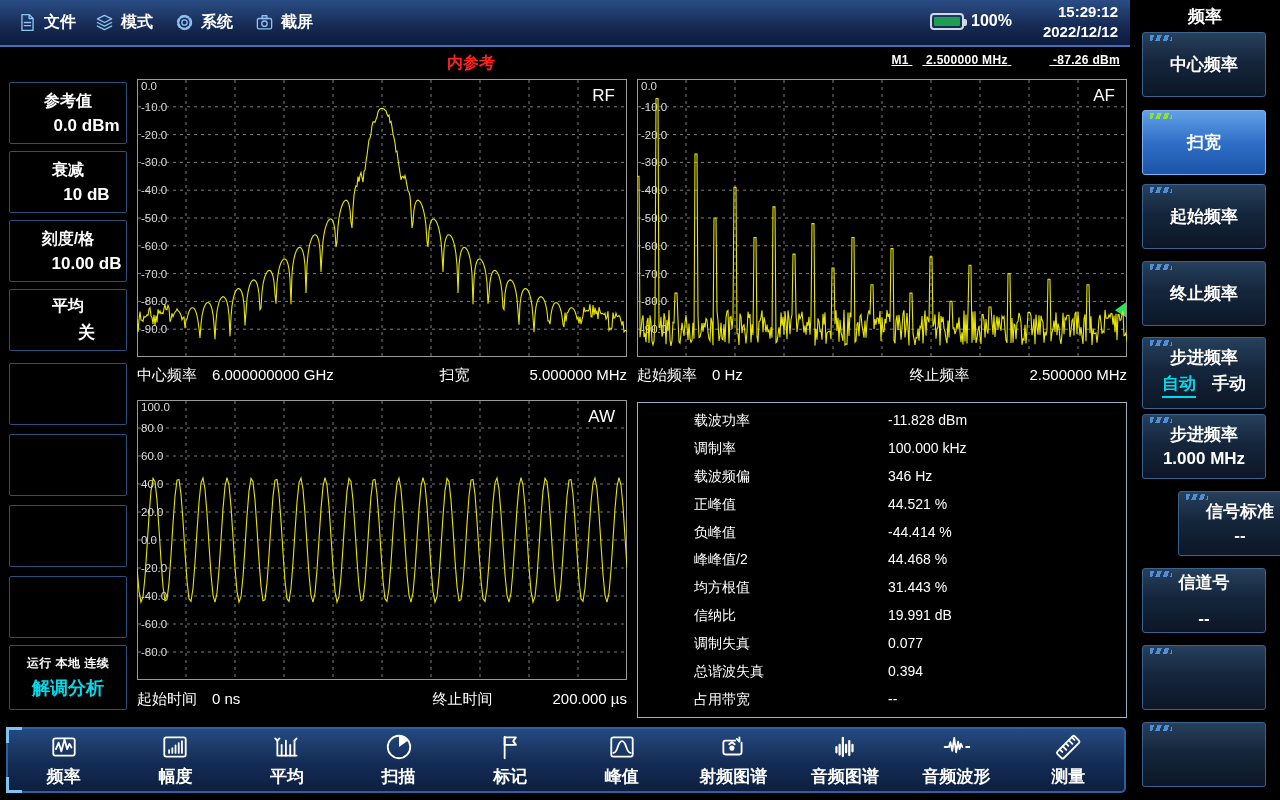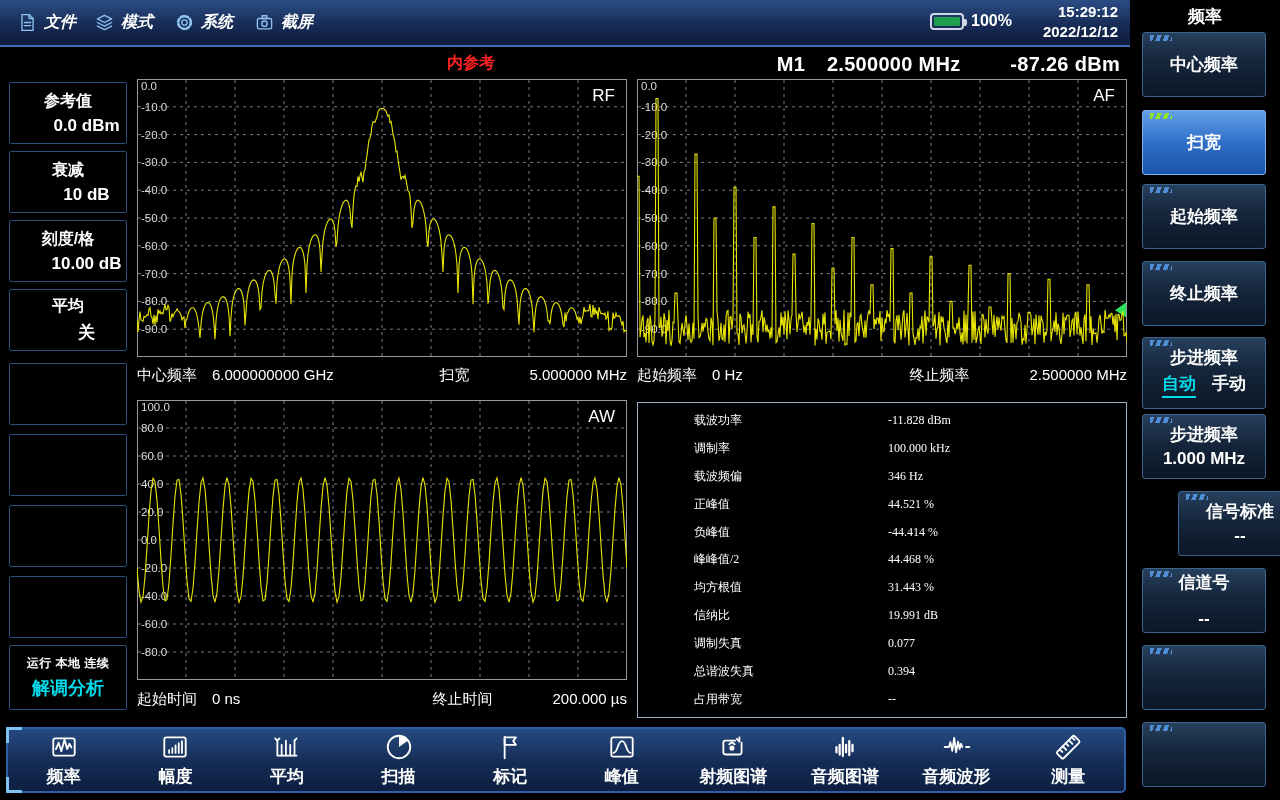--- a/index.html
+++ b/index.html
@@ -1,52 +1,52 @@
 <!DOCTYPE html>
 <html><head>
 <meta charset="utf-8">
 <style>
   html,body{margin:0;padding:0;background:#000;width:1280px;height:800px;overflow:hidden;
     font-family:"Liberation Sans","DejaVu Sans",sans-serif;color:#fff;-webkit-font-smoothing:antialiased;}
   .abs{position:absolute;}
   
   #topbar{left:0;top:0;width:1130px;height:45px;
     background:linear-gradient(180deg,#2b4d85 0%,#152952 60%,#0c1b3d 100%);
-    border-bottom:2px solid #3f6fb5;font-style:italic;}
+    border-bottom:2px solid #3f6fb5;}
   .menu-item{position:absolute;top:0;height:45px;display:flex;align-items:center;gap:7px;cursor:pointer;}
   .menu-item .mlabel{font-size:16px;font-weight:bold;}
   .micon svg{display:block;}
   #battery-wrap{position:absolute;left:930px;top:12px;display:flex;align-items:center;gap:7px;}
   #battery-body{width:34px;height:17px;border:2px solid #cfd8e4;border-radius:4px;padding:2px;box-sizing:border-box;position:relative;}
   #battery-fill{width:100%;height:100%;border-radius:1px;}
   #battery-nub{position:absolute;right:-5px;top:4px;width:3px;height:7px;background:#cfd8e4;border-radius:0 2px 2px 0;}
   #battery-pct{font-size:16px;font-weight:bold;}
   #clock{position:absolute;left:1014px;top:2px;width:104px;text-align:right;font-weight:bold;font-size:15px;line-height:20px;}
   
   #statusbar{left:0;top:47px;width:1128px;height:32px;}
   #ref-source{position:absolute;left:447px;top:6px;font-size:16px;font-weight:bold;}
-  #marker-readout{position:absolute;right:8px;top:6px;font-size:20px;font-weight:bold;letter-spacing:.3px;}
+  #marker-readout{position:absolute;right:8px;top:6px;font-size:12px;font-weight:bold;letter-spacing:.3px;text-decoration:underline;}
   #marker-readout .gap{display:inline-block;width:38px;}
   
   .lbox{position:absolute;left:9px;width:118px;background:#000;border:1px solid #27507c;border-radius:2px;
     display:flex;flex-direction:column;align-items:center;justify-content:center;gap:4px;box-sizing:border-box;}
   .lbox .t{font-size:16px;font-weight:bold;}
   .lbox .v{font-size:17px;font-weight:bold;margin-left:37px;}
   .lbox .run{font-size:12px;font-weight:bold;letter-spacing:.5px;}
   .lbox .mode{font-size:18px;font-weight:bold;}
   
   .plot{position:absolute;background:#000;}
   .pfooter{position:absolute;height:26px;display:flex;justify-content:space-between;align-items:center;font-size:15px;}
   .pfooter .grp{display:flex;align-items:baseline;}
   .pfooter .k{margin-right:15px;}
   .pfooter .grp2 .k{margin-right:60px;}
   
   #results-table{left:637px;top:402px;width:490px;height:316px;border:1px solid #9db0c4;box-sizing:border-box;
     display:flex;flex-direction:column;justify-content:space-around;padding:4px 0;}
-  .trow{display:flex;font-size:12px;line-height:17px;font-family:Liberation Serif, serif;}
+  .trow{display:flex;font-size:14px;line-height:17px;}
   .trow .tl{width:250px;padding-left:56px;box-sizing:border-box;}
   .trow .tv{flex:1;}
   
   #right-panel{left:1130px;top:0;width:150px;height:800px;background:#000;}
   #right-header{position:absolute;left:0;top:5px;width:150px;text-align:center;font-size:17px;font-weight:bold;}
   .rbtn{position:absolute;left:12px;width:124px;border:1px solid #3a638f;border-radius:3px;box-sizing:border-box;
     background:linear-gradient(180deg,#27405c 0%,#15263c 45%,#0c1626 100%);
     display:flex;flex-direction:column;align-items:center;justify-content:center;gap:5px;cursor:pointer;}
   .rbtn.selected{background:linear-gradient(180deg,#63a0e6 0%,#2f6fc8 50%,#1b54a8 100%);border-color:#7db4f0;}
   .rbtn .bl{font-size:17px;font-weight:bold;line-height:19px;}

